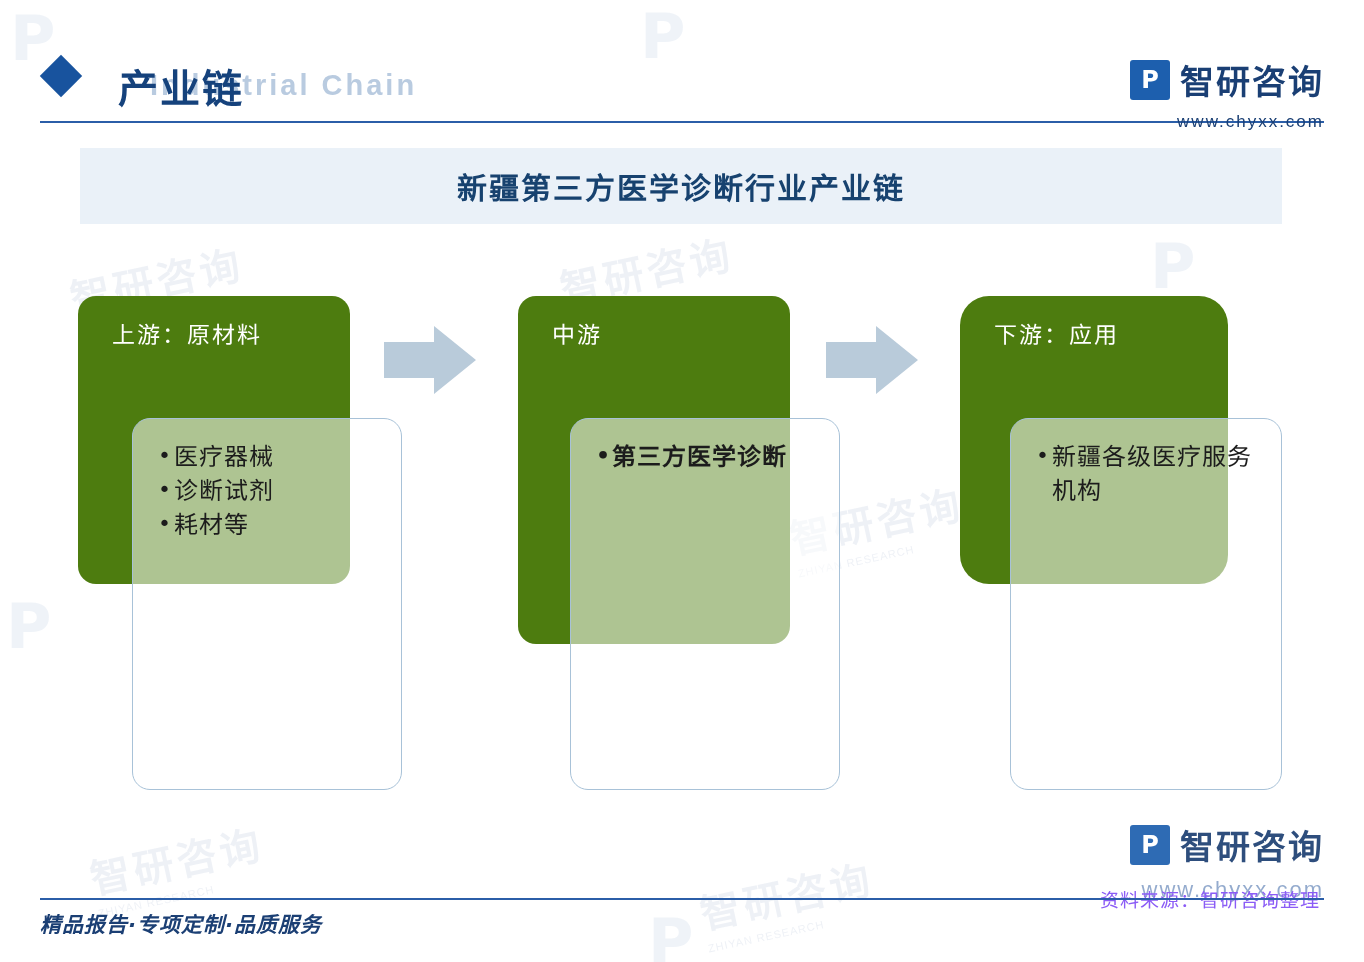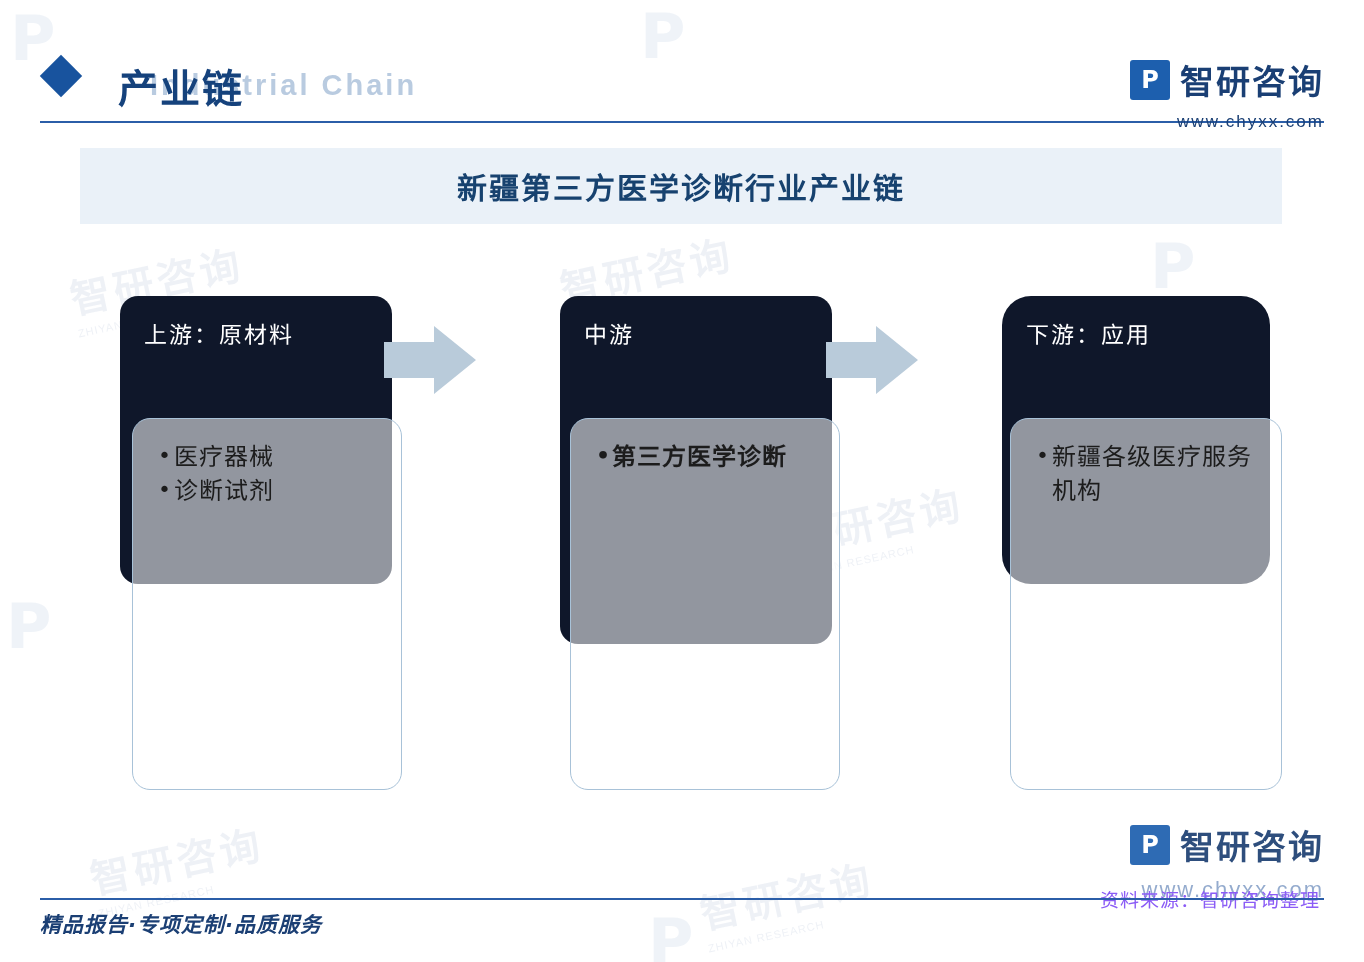--- a/index.html
+++ b/index.html
@@ -151,29 +151,28 @@
     left: 0; top: 0;
     width: 1364px; height: 962px;
   }
   .stage {
     position: absolute;
   }
   .stage-head {
     position: absolute;
     left: 0; top: 0;
     border-radius: 18px;
-    background: #0f172a;
+    background: #4d7c0f;
     color: #ffffff;
     box-sizing: border-box;
-    padding: 20px 24px;
+    padding: 20px 34px;
     font-size: 23px;
     letter-spacing: 2px;
     font-family: "DejaVu Sans", "Liberation Sans", sans-serif;
     z-index: 1;
-    margin-left: 42px;
   }
   .stage-body {
     position: absolute;
     border: 1.5px solid #a8c2d8;
     border-radius: 18px;
     background: rgba(255,255,255,0.55);
     box-sizing: border-box;
     z-index: 2;
   }
   .stage-items {
@@ -297,20 +296,21 @@
 
     <div class="stage">
       <div class="stage-head" style="left:78px; top:296px; width:272px; height:288px;">
         <span>上游：原材料</span>
       </div>
       <div class="stage-body" style="left:132px; top:418px; width:270px; height:372px;"></div>
       <div class="stage-items" style="left:132px; top:418px; width:270px;">
         <ul>
           <li>医疗器械</li>
           <li>诊断试剂</li>
+          <li>耗材等</li>
         </ul>
       </div>
     </div>
 
     <div class="arrow" style="left:384px; top:326px;">
       <svg width="92" height="68" viewBox="0 0 92 68">
         <polygon points="0,16 50,16 50,0 92,34 50,68 50,52 0,52" fill="#b9cbda"></polygon>
       </svg>
     </div>
 

